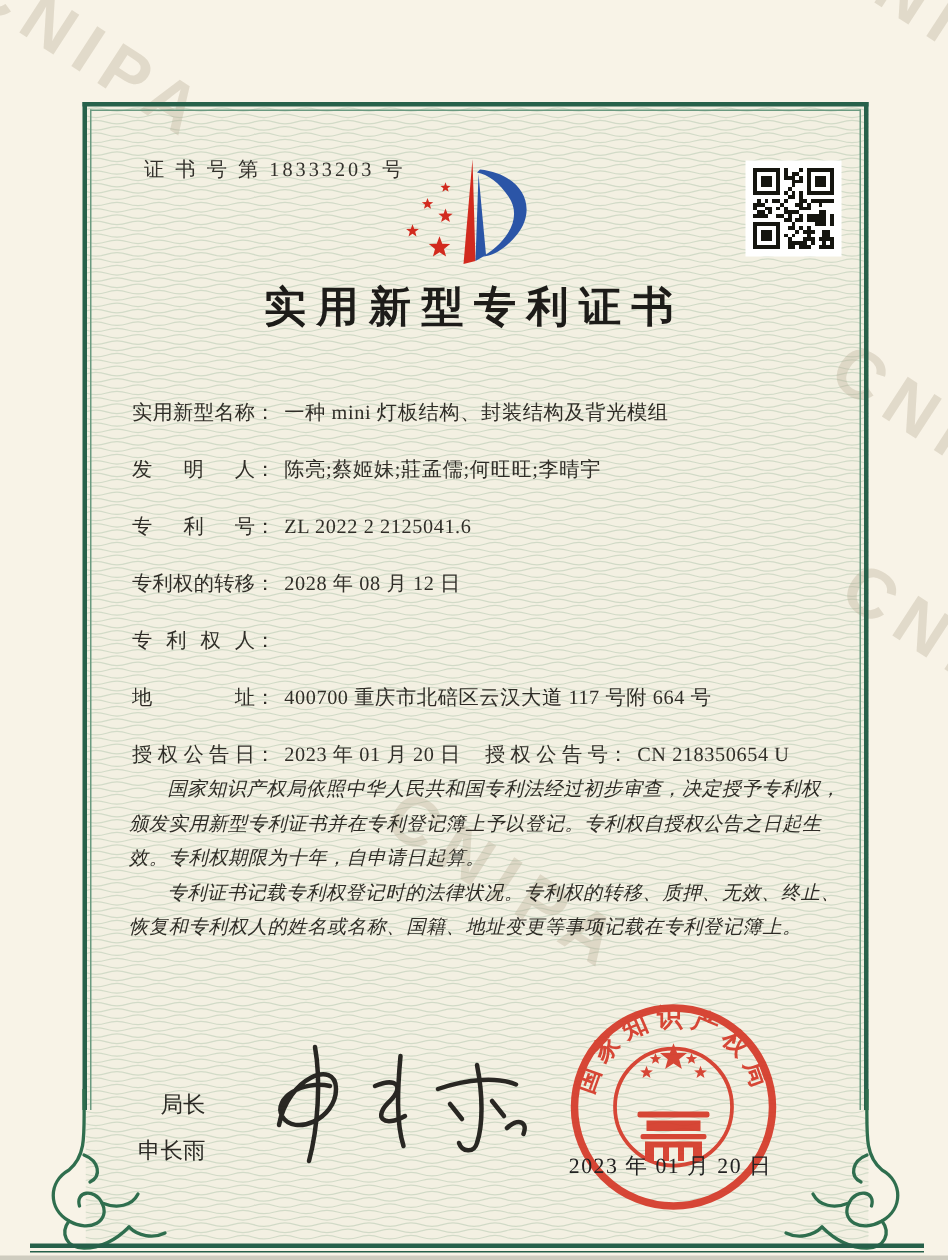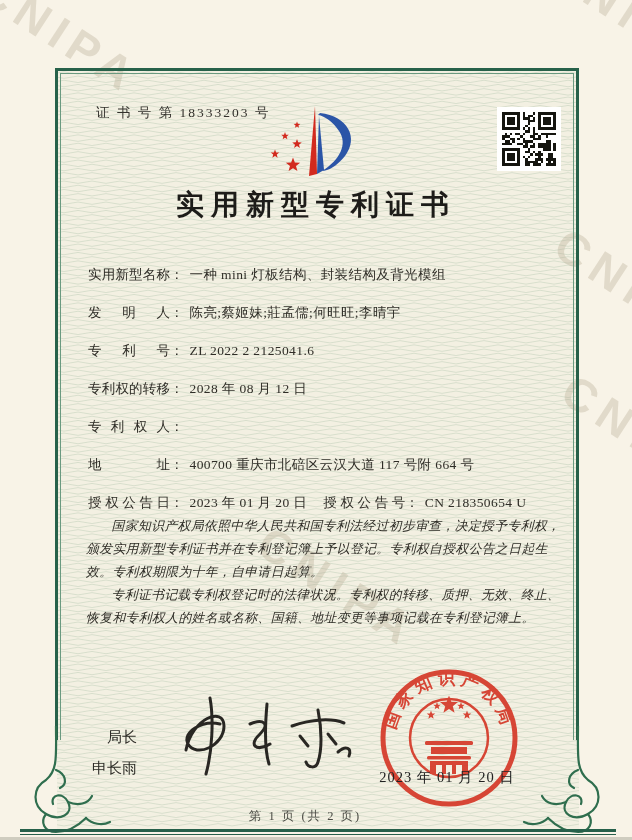--- a/index.html
+++ b/index.html
@@ -602,17 +602,16 @@
       <rect x="51" y="91" width="44" height="3.5" rx="1.5"></rect>
       <rect x="54" y="96" width="38" height="13"></rect>
       <rect x="60" y="100" width="6" height="9" fill="#f3f0e2"></rect>
       <rect x="70" y="100" width="6" height="9" fill="#f3f0e2"></rect>
       <rect x="80" y="100" width="6" height="9" fill="#f3f0e2"></rect>
     </g>
   </svg>
 
   <div class="content seal-date" style="position:absolute;">2023 年 01 月 20 日</div>
 
-  <div class="content footer" style="position:absolute;">第 1 页 (共 2 页)</div>
 
   <div class="bottom-rule"></div>
   <div class="bottom-edge"></div>
 </div>
 
 </body></html>

